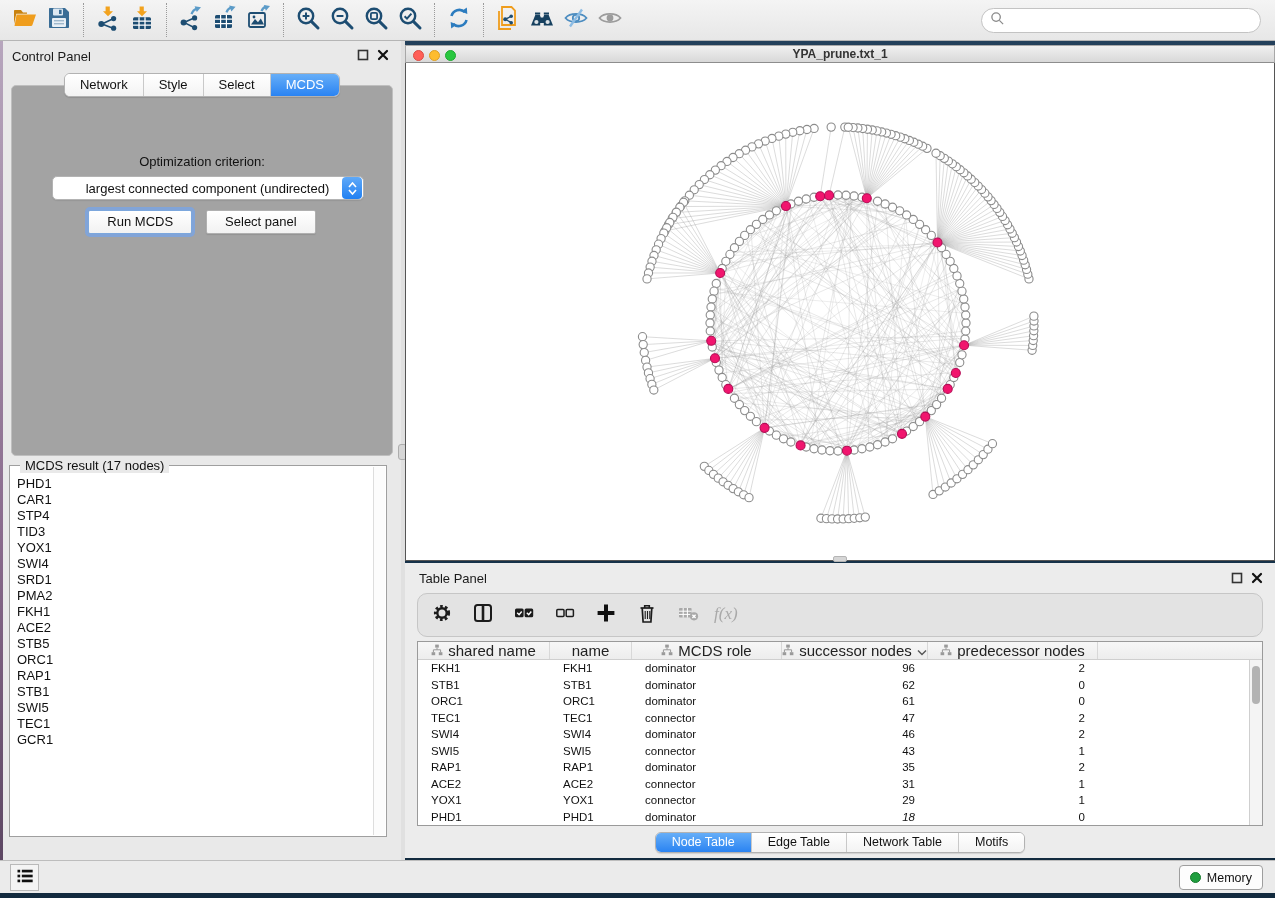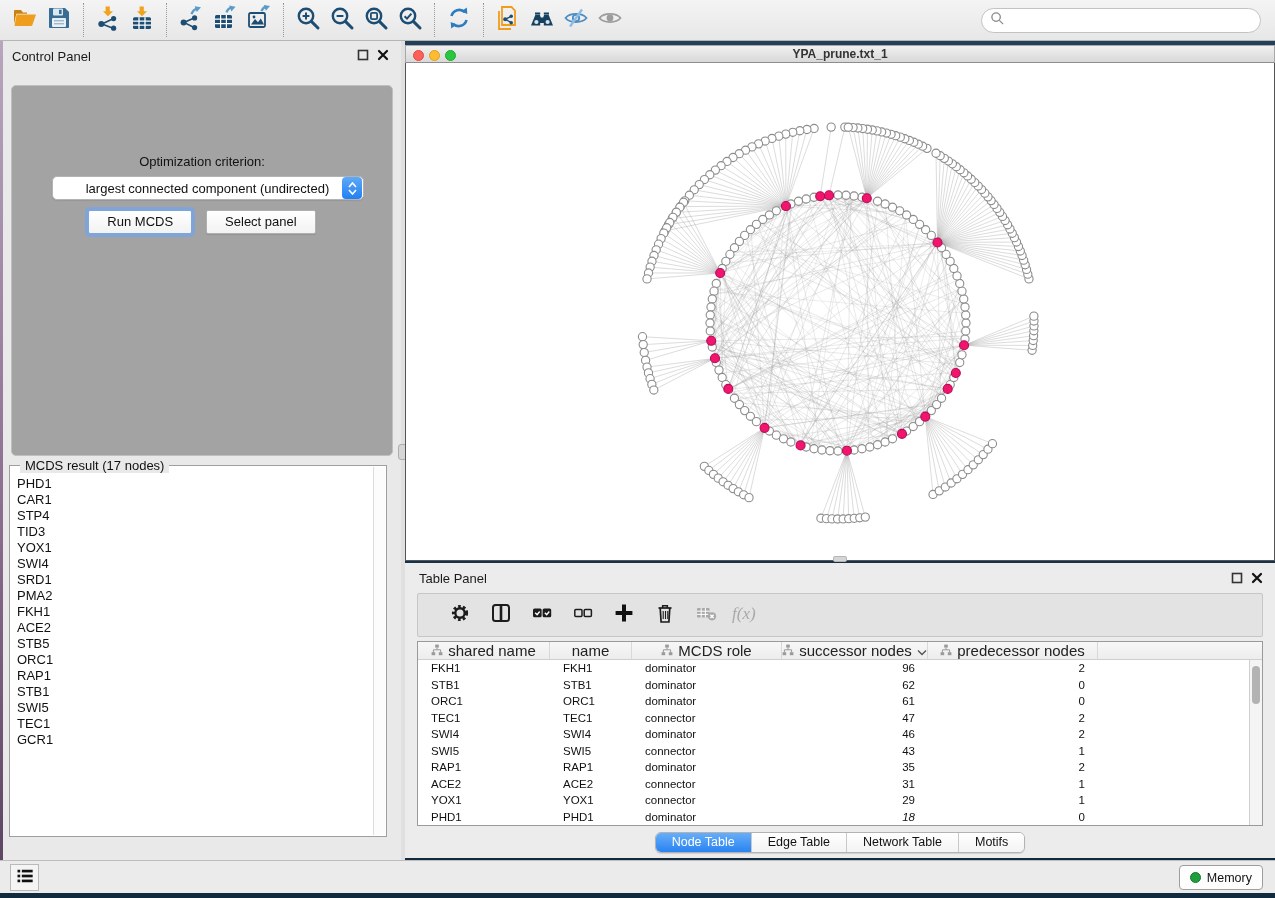--- a/index.html
+++ b/index.html
@@ -68,21 +68,21 @@
   .light { width:11px; height:11px; border-radius:50%; cursor:pointer; }
   .light.red { background:#ff5f57; border:1px solid #dd4b43; }
   .light.yellow { background:#febc2e; border:1px solid #dfa023; }
   .light.green { background:#29c73f; border:1px solid #1ea832; }
   .net-canvas { position:relative; width:870px; height:498px; background:#fff; border:1px solid #555; border-top:none; }
   .net-canvas svg { display:block; }
 
   
   .table-panel { position:absolute; left:405px; top:563px; width:870px; height:295px; background:#ececec; }
   .tp-toolbar { position:absolute; left:12px; right:12px; top:30px; height:44px; background:#e3e3e3;
-    border:1px solid #c6c6c6; border-radius:2px; display:flex; align-items:center; gap:13px; padding-left:28px; }
+    border:1px solid #c6c6c6; border-radius:10px; display:flex; align-items:center; gap:13px; padding-left:10px; }
   .tp-btn { width:28px; height:30px; display:flex; align-items:center; justify-content:center; }
   .tp-btn svg { width:22px; height:22px; }
   .tp-btn.wide svg { width:34px; }
   .grid-table { position:absolute; left:12px; top:78px; width:846px; height:185px; background:#fff; border:1px solid #9a9a9a; overflow:hidden; }
   .gt-header { display:flex; height:18px; background:linear-gradient(#f7f7f7,#ededed); border-bottom:1px solid #cfcfcf; }
   .gt-hcell { display:flex; align-items:flex-start; justify-content:center; gap:5px; font-size:15px; color:#222;
     border-right:1px solid #d8d8d8; cursor:pointer; overflow:hidden; white-space:nowrap; }
   .gt-hcell svg.tree { width:12px; height:12px; flex:none; }
   .gt-hcell svg.sort { width:10px; height:7px; flex:none; }
   .gt-row { display:flex; height:16.5px; cursor:default; }
@@ -260,20 +260,28 @@
           <svg viewBox="0 0 12 12">
             <rect x="1.5" y="1.5" width="9" height="9" fill="none" stroke="#333" stroke-width="1.6"></rect>
           </svg>
         </span>
       <span class="win-mini" style="right:12px;">
           <svg viewBox="0 0 12 12">
             <path d="M2 2l8 8M10 2l-8 8" stroke="#111" stroke-width="2.2" stroke-linecap="round"></path>
           </svg>
         </span>
     </div>
+    <div class="cp-tabs-row">
+        <div class="seg" id="cp-tabs">
+          <div class="seg-item">Network</div>
+          <div class="seg-item">Style</div>
+          <div class="seg-item">Select</div>
+          <div class="seg-item active">MCDS</div>
+        </div>
+      </div>
     <div class="cp-inset">
       <div class="opt-label">Optimization criterion:</div>
       <div class="combo">
         <span class="combo-text">largest connected component (undirected)</span>
         <span class="combo-step">
           <svg viewBox="0 0 9 6">
               <path d="M1 5l3.5-4L8 5" fill="none" stroke="#fff" stroke-width="1.6"></path>
             </svg>
           <svg viewBox="0 0 9 6">
               <path d="M1 1l3.5 4L8 1" fill="none" stroke="#fff" stroke-width="1.6"></path>

